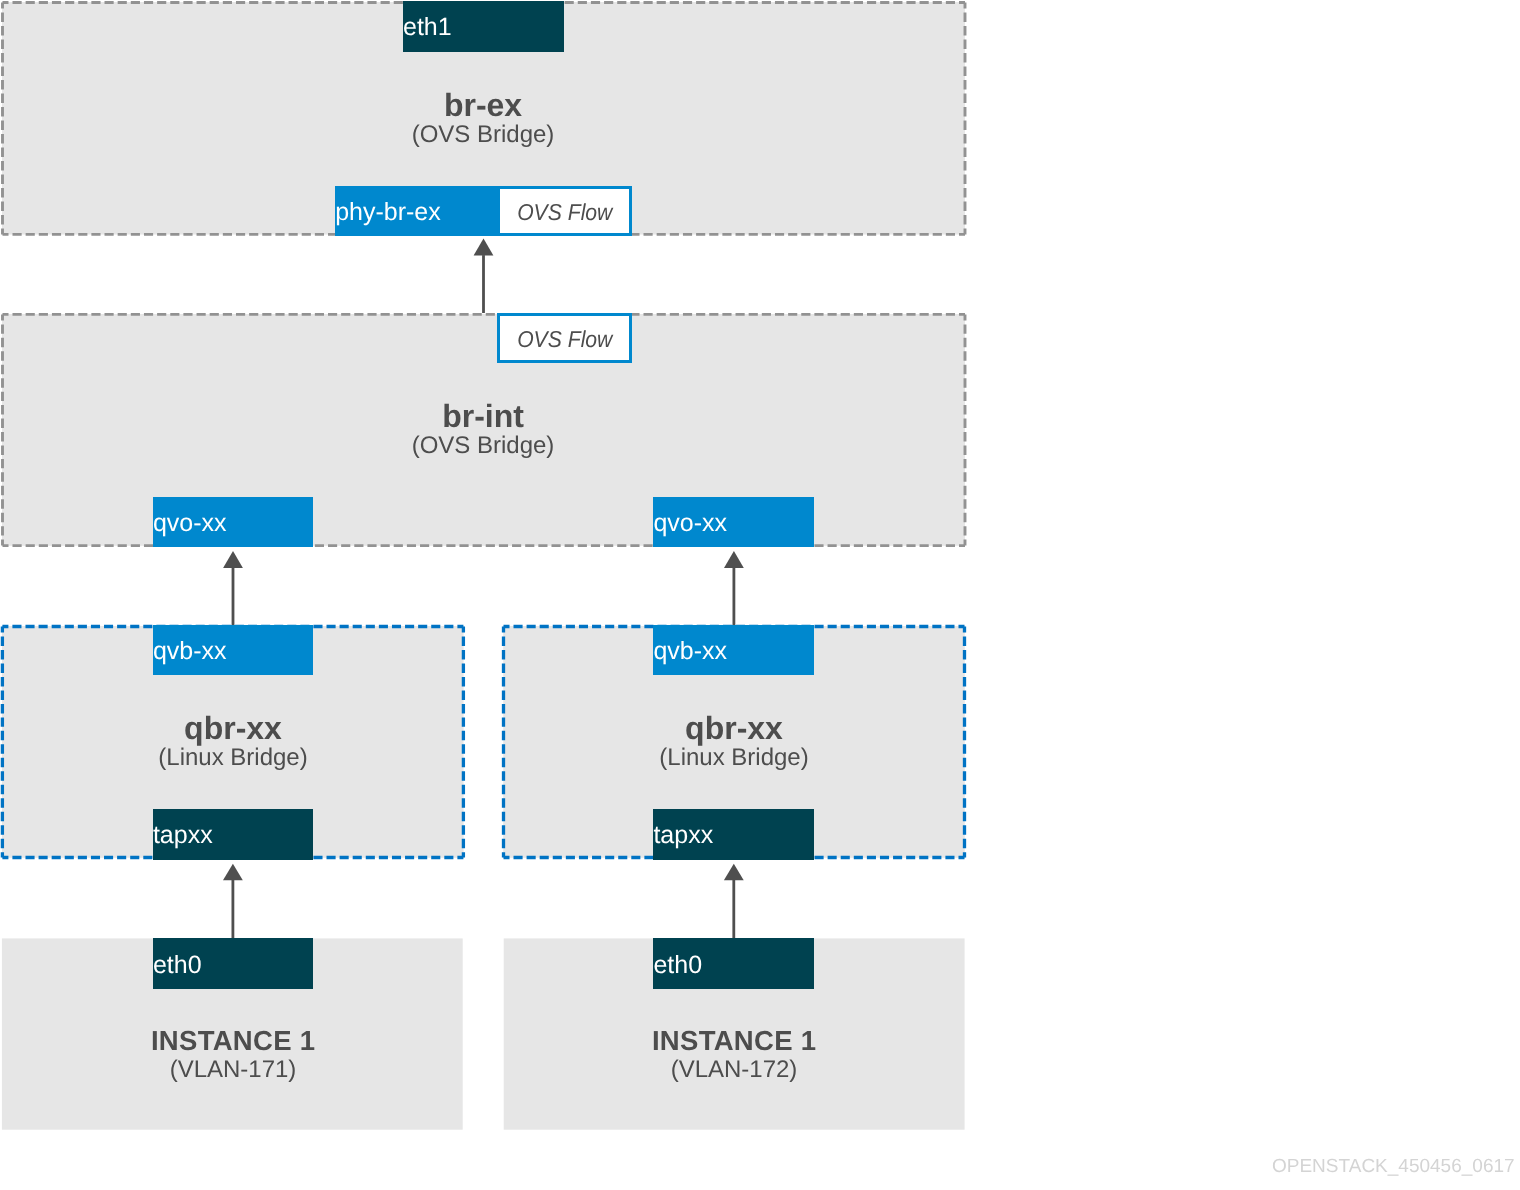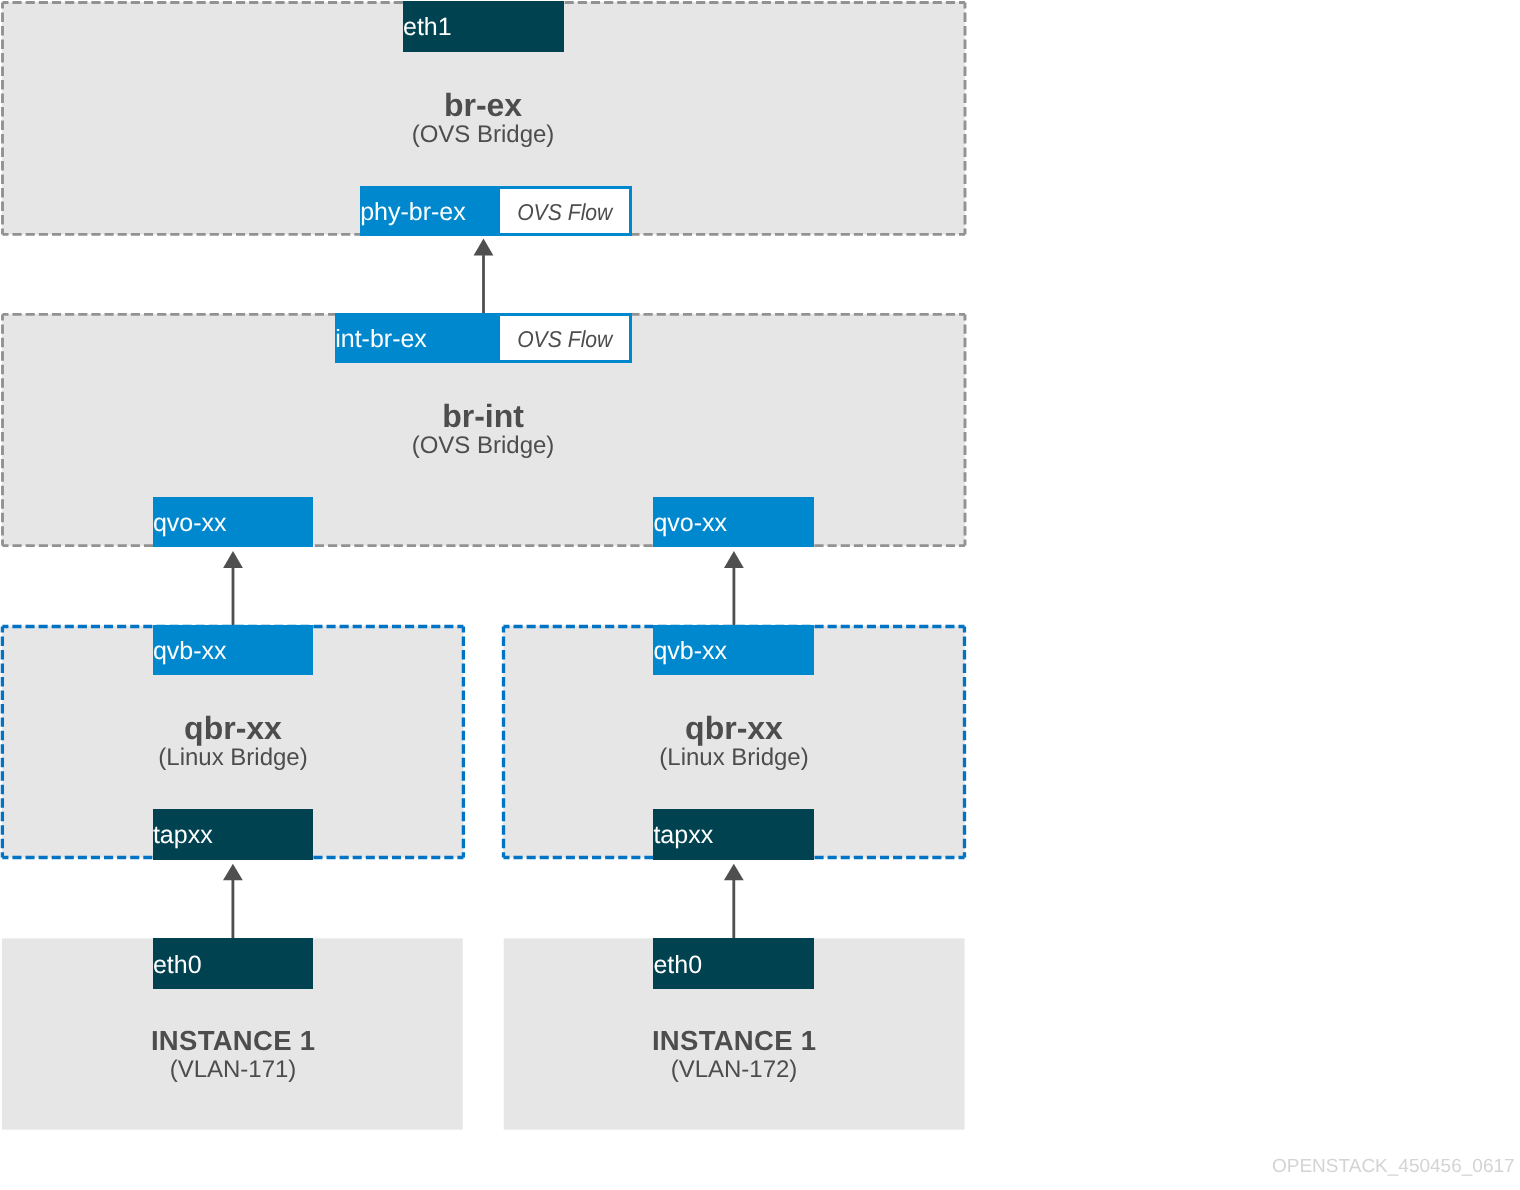--- a/index.html
+++ b/index.html
@@ -102,30 +102,27 @@
   <div class="tline bigcaps" style="left:33px;top:1041px;width:400px;">INSTANCE 1</div>
   <div class="tline sub" style="left:33px;top:1070px;width:400px;">(VLAN-171)</div>
 
   <div class="tline bigcaps" style="left:534px;top:1041px;width:400px;">INSTANCE 1</div>
   <div class="tline sub" style="left:534px;top:1070px;width:400px;">(VLAN-172)</div>
 
   <div class="port dark" style="left:403px;top:1.4px;width:161px;height:50.2px;">
     <span class="lbl">eth1</span>
   </div>
 
-  <div class="port blue" style="left:335.2px;top:185.8px;width:161.9px;height:50.2px;margin-left:25px;">
+  <div class="port blue" style="left:335.2px;top:185.8px;width:161.9px;height:50.2px;">
     <span class="lbl">phy-br-ex</span>
   </div>
   <div class="flow" style="left:497.1px;top:185.8px;width:135px;height:50.2px;">
     <span class="lbl">OVS Flow</span>
   </div>
 
-  <div class="port blue" style="left:335.2px;top:312.6px;width:161.9px;height:50.4px;">
-    <span class="lbl">int-br-ex</span>
-  </div>
   <div class="flow" style="left:497.1px;top:312.6px;width:135px;height:50.4px;">
     <span class="lbl">OVS Flow</span>
   </div>
 
   <div class="port blue" style="left:152.9px;top:497.0px;width:160.2px;height:50.4px;">
     <span class="lbl">qvo-xx</span>
   </div>
   <div class="port blue" style="left:653.4px;top:497.0px;width:161.0px;height:50.4px;">
     <span class="lbl">qvo-xx</span>
   </div>

